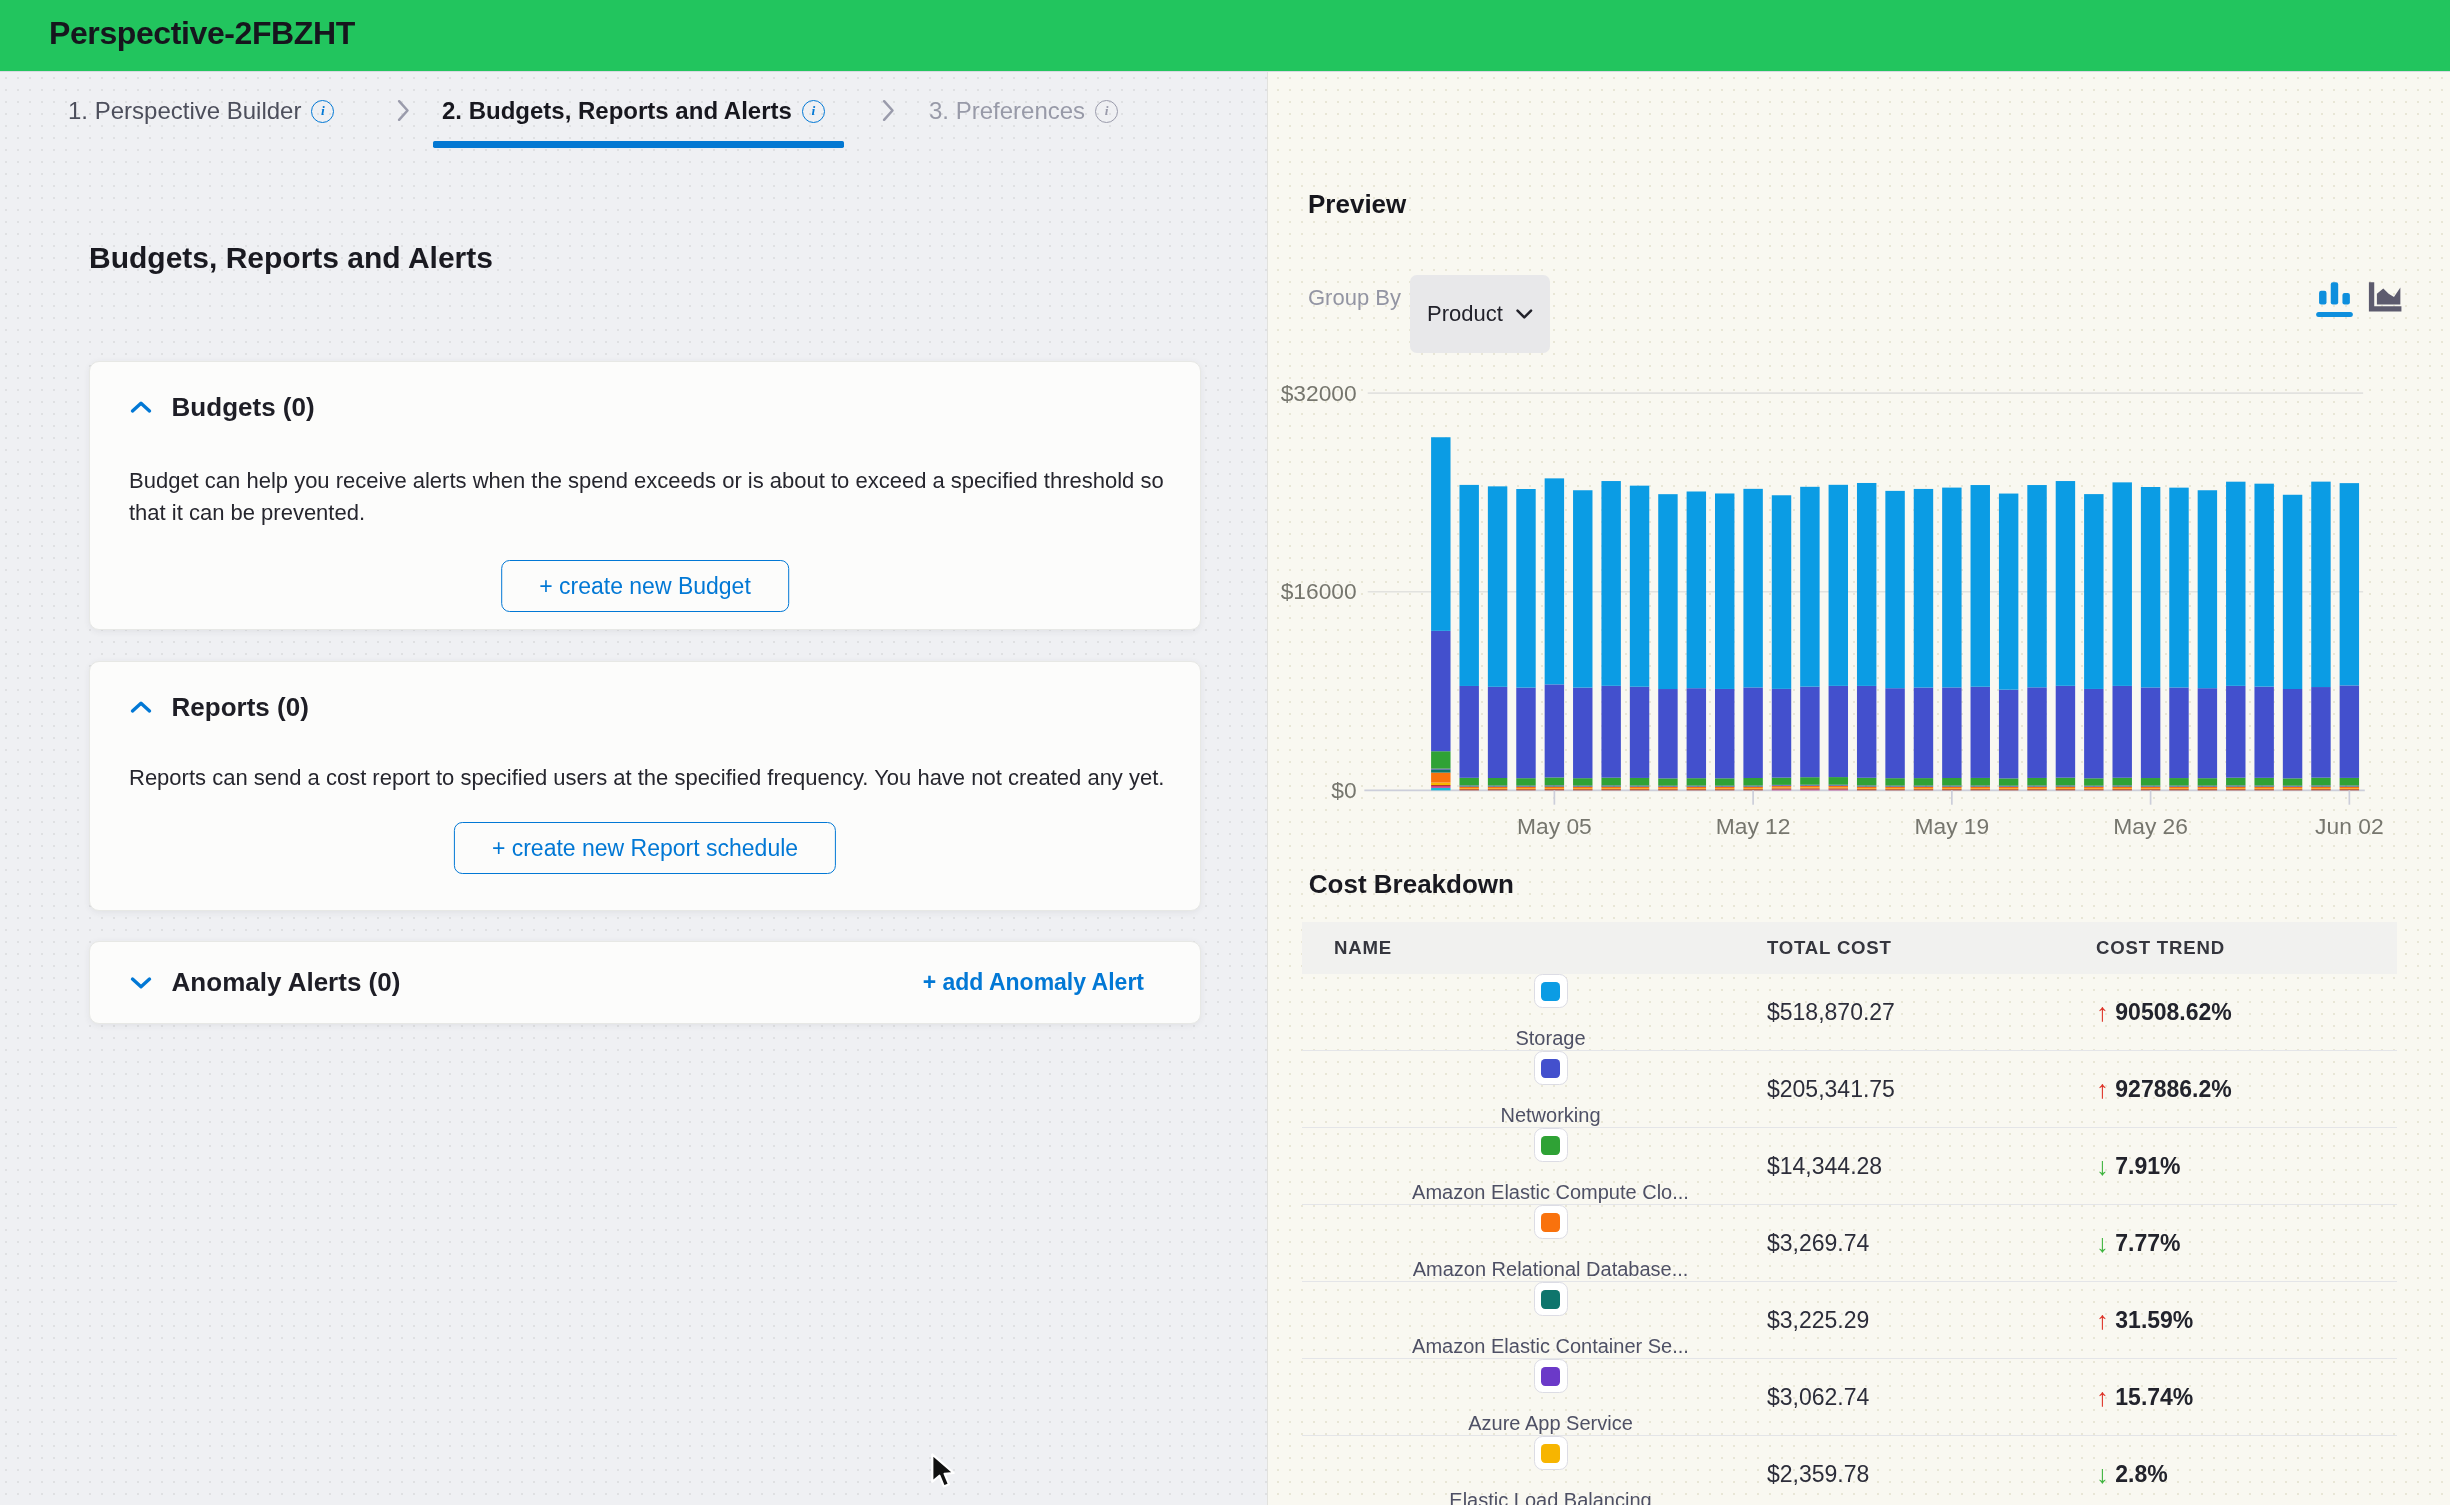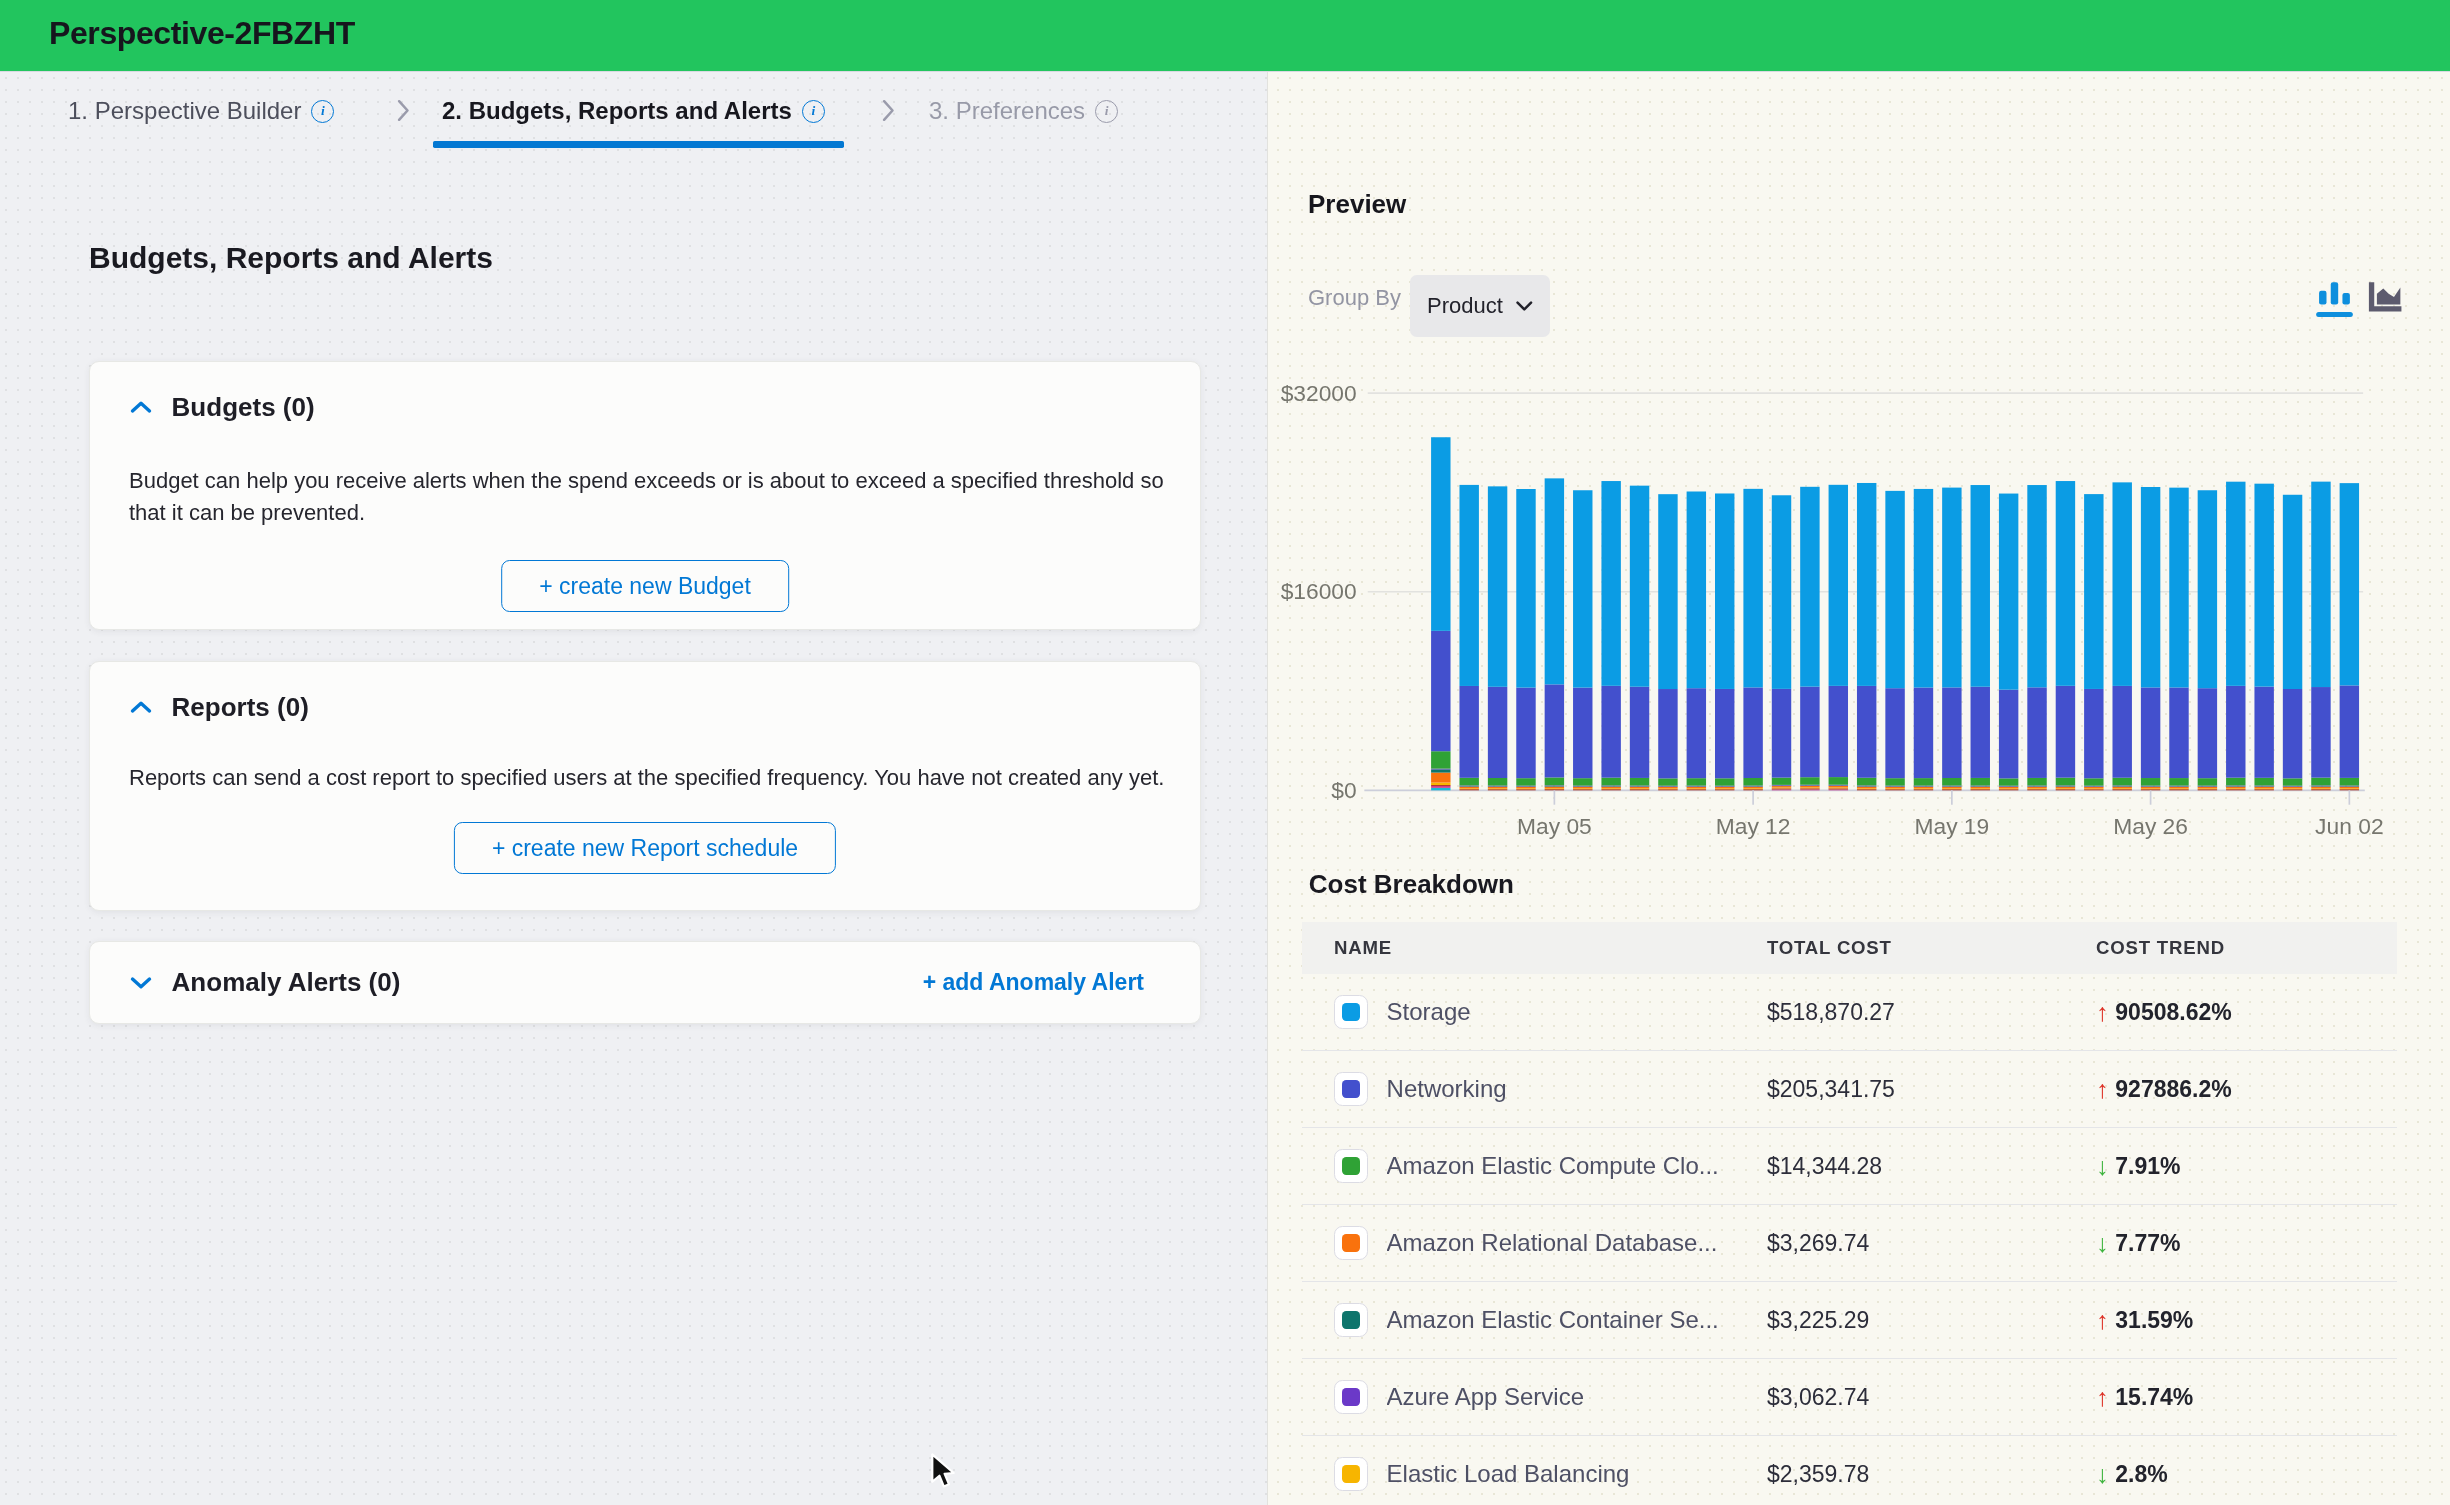--- a/index.html
+++ b/index.html
@@ -81,42 +81,42 @@
   
   .preview{
     position:absolute;left:1267px;top:72px;width:1183px;height:1434px;
     border-left:0.8px solid #e2e2de;
   }
   .preview h2{position:absolute;left:40px;top:117px;margin:0;font-size:26px;font-weight:700;color:#16161d;}
   .groupby-label{position:absolute;left:40px;top:213px;font-size:22px;color:#9395a3;}
   .groupby-chip{
     position:absolute;left:142px;top:203px;height:46px;
     background:#e8e8ea;border-radius:6.8px;display:flex;align-items:center;gap:12px;
-    padding:8px 17px;cursor:pointer;
+    padding:16px 17px;cursor:pointer;
   }
   .groupby-chip .val{font-size:22px;font-weight:500;color:#22222b;}
   .charttype-icons{position:absolute;left:1048px;top:208px;display:flex;gap:15px;align-items:flex-start;}
   .ct-icon{width:37px;cursor:pointer;display:flex;flex-direction:column;align-items:center;gap:3.4px;}
   
   .breakdown{position:absolute;left:34px;top:797px;width:1095px;}
   .breakdown h3{margin:0 0 22px 6.8px;font-size:26px;font-weight:700;color:#191920;}
   .tbl-head{
     display:flex;align-items:center;height:52px;background:#f1f1ef;
     font-size:18.6px;font-weight:700;color:#35363e;letter-spacing:0.8px;
   }
   .col-name{width:465px;padding-left:32px;box-sizing:border-box;}
   .col-cost{width:329px;}
   .col-trend{flex:1;}
   .tbl-row{display:flex;align-items:center;height:76px;border-bottom:0.8px solid #e4e5e8;}
   .swatch{
     width:32px;height:32px;border-radius:8.4px;border:1.7px solid #dcdce4;background:#ffffff;
     display:inline-flex;align-items:center;justify-content:center;flex:none;
   }
   .swatch i{display:block;width:18.6px;height:18.6px;border-radius:4.2px;}
-  .row-name{display:flex;align-items:center;gap:18.6px;font-size:24px;color:#4e5065;}
+  .row-name{display:flex;align-items:center;gap:18.6px;font-size:20px;color:#4e5065;flex-direction:column;}
   .row-name .nm{white-space:nowrap;overflow:hidden;}
   .row-cost{font-size:23px;color:#2c2d3a;}
   .row-trend{display:flex;align-items:center;gap:6.8px;font-size:23px;font-weight:600;color:#22232c;}
   .trend-arrow{font-size:25px;font-weight:700;line-height:1;}
   
   #chart-svg{position:absolute;left:0;top:300px;}
   
   .cursor{position:absolute;left:929px;top:1453px;z-index:50;pointer-events:none;}
 </style>
 </head>

